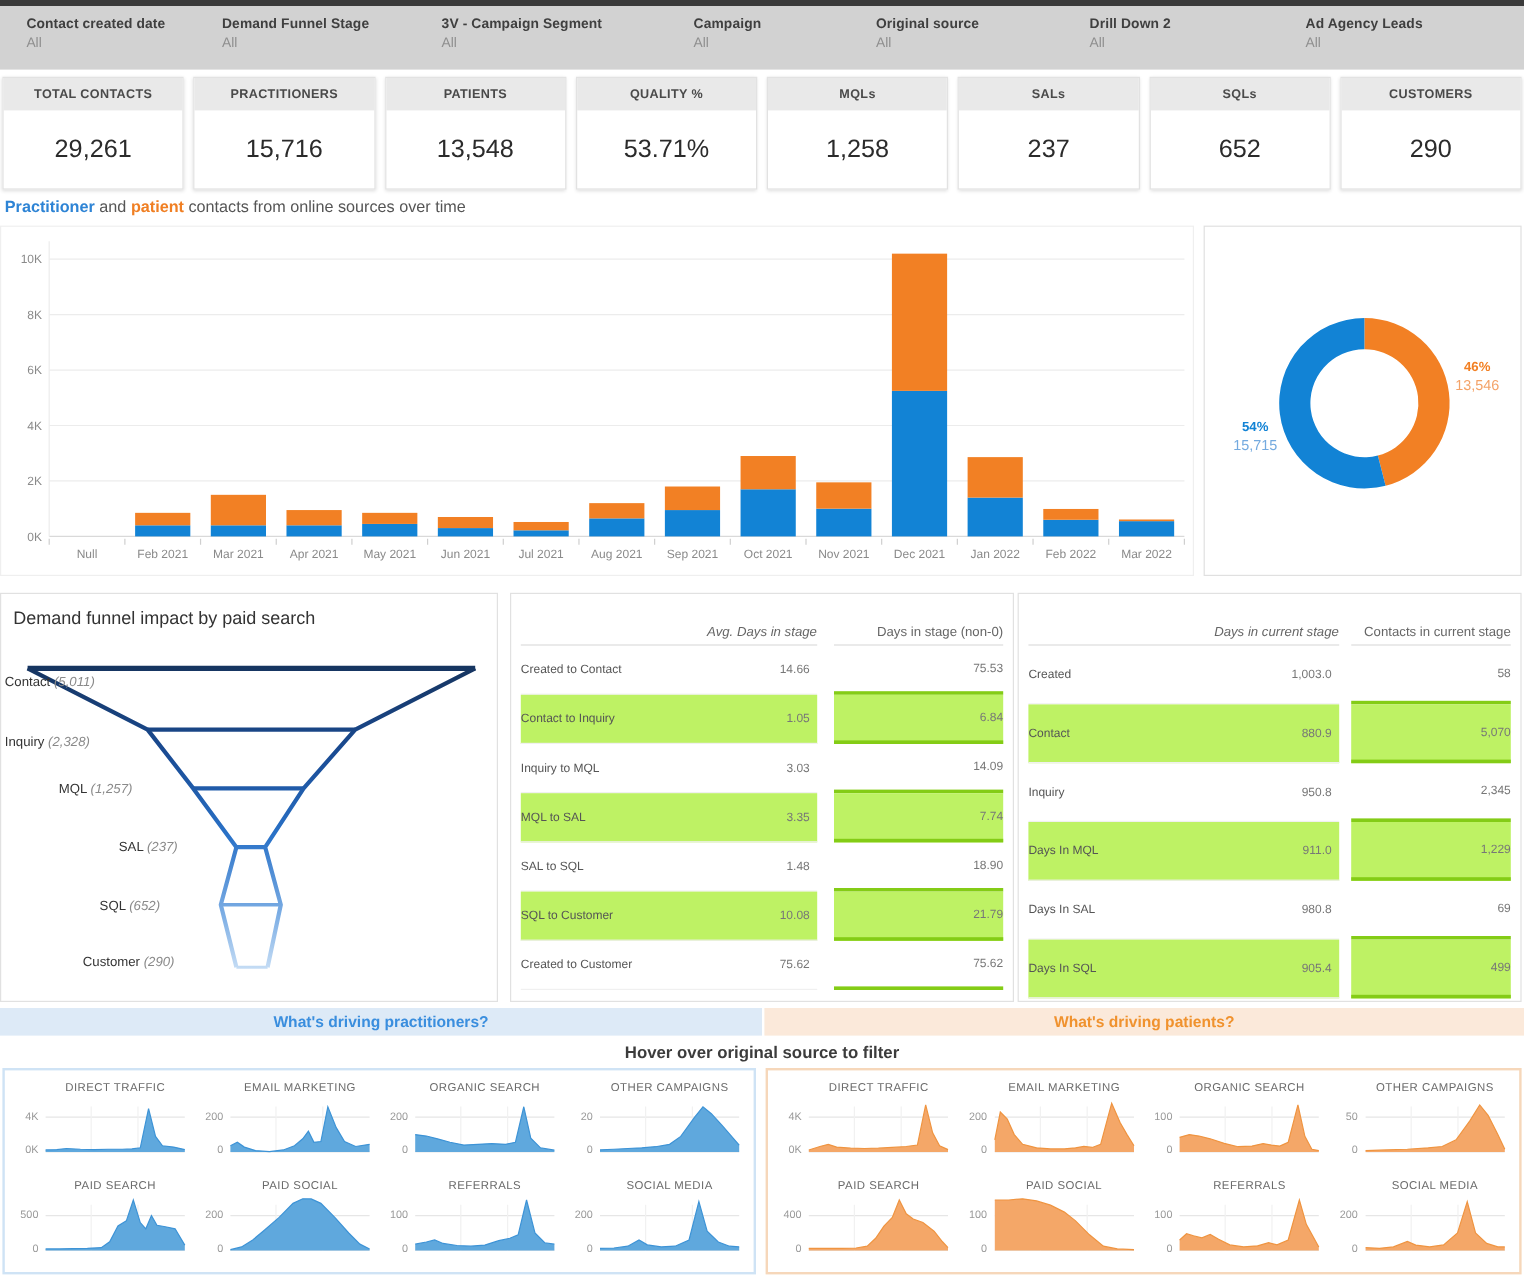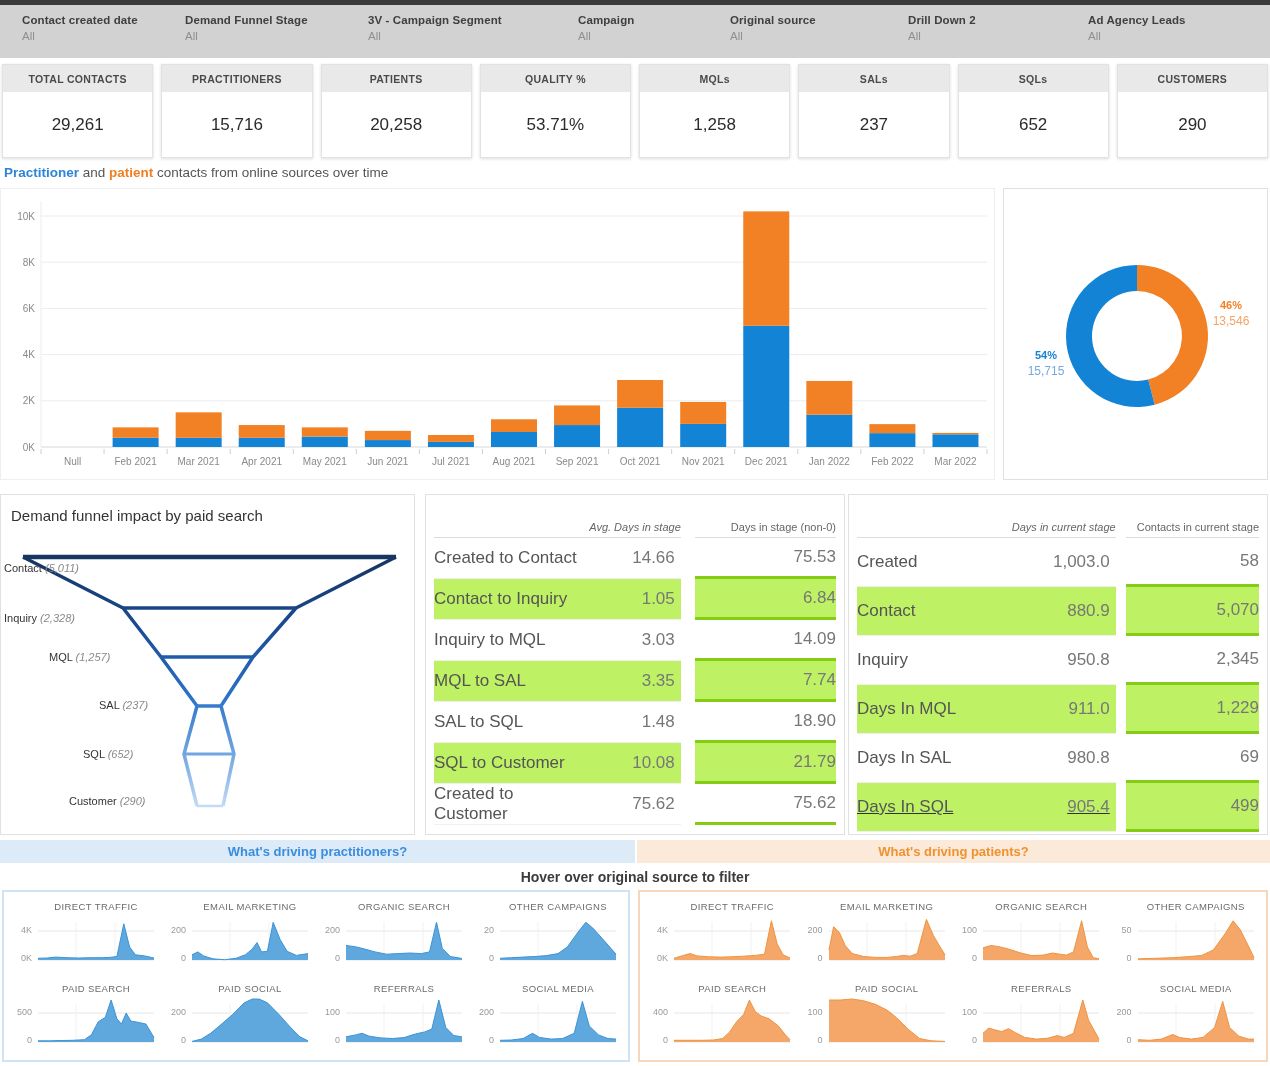--- a/index.html
+++ b/index.html
@@ -11,42 +11,42 @@
   #top-border { left:0; top:0; width:1270px; height:5px; background:#3a3a3a; }
   #filter-bar { left:0; top:5px; width:1270px; height:53px; background:#d2d2d2; }
   .filter-item { position:absolute; top:9px; cursor:pointer; }
   .filter-label { font-size:11.5px; font-weight:bold; color:#3f3f3f; letter-spacing:0.1px; }
   .filter-value { font-size:11.5px; color:#8f8f8f; margin-top:4px; }
 
   
   #kpi-row { left:2px; top:64px; width:1266px; height:94px; display:flex; gap:8px;justify-content:center; }
   .kpi-card { flex:1; background:#fff; border:1px solid #e2e2e2; box-shadow:0 1px 3px rgba(0,0,0,0.14); display:flex; flex-direction:column; }
   .kpi-head { height:27px; background:#e9e9e9; display:flex; align-items:center; justify-content:center; font-size:10.5px; font-weight:bold; color:#4a4a4a; letter-spacing:0.3px; }
-  .kpi-num { flex:1; display:flex; align-items:center; justify-content:center; font-size:17px; color:#2b2b2b; }
+  .kpi-num { flex:1; display:flex; align-items:center; justify-content:center; font-size:21px; color:#2b2b2b; }
 
   
   #ts-title { left:4px; top:165px; font-size:13.5px; color:#555; }
   .w-blue { color:#2e84d5; font-weight:bold; }
   .w-orange { color:#f07f23; font-weight:bold; }
 
   
   #bar-wrap { left:0; top:188px; width:995px; height:292px; border:1px solid #efefef; background:#fff; }
   #donut-card { left:1003px; top:188px; width:265px; height:292px; border:1px solid #e0e0e0; background:#fff; }
   svg text { font-family:"Liberation Sans", sans-serif; }
 
   
   #funnel-card { left:0; top:494px; width:415px; height:341px; border:1px solid #e1e1e1; background:#fff; }
   #funnel-title { position:absolute; left:10px; top:12px; font-size:15px; color:#333; }
 
   
   .table-card { background:#fff; border:1px solid #e1e1e1; padding:6px 8px 0 8px; }
   #stage-table { left:425px; top:494px; width:420px; height:341px; }
   #current-table { left:848px; top:494px; width:420px; height:341px; }
   .t-head { display:flex; font-size:11px; color:#666; margin-top:20px; }
-  .t-row { display:flex; font-size:17px; }
+  .t-row { display:flex; font-size:10px;text-align:right; }
   .t-b1 { display:flex; justify-content:space-between; align-items:center; border-bottom:1px solid #f0f0f0; }
   .t-b2 { display:flex; justify-content:flex-end; align-items:center; border-bottom:3px solid #84cc16; }
   .t-gap { }
   .t-head .t-b1 { justify-content:flex-end; border-bottom:1px solid #ddd; padding-bottom:4px;font-style:italic; }
   .t-head .t-b2 { border-bottom:1px solid #ddd; padding-bottom:4px; }
   .t-row.shade .t-b1, .t-row.shade .t-b2 { background:#bef264; }
   .t-label { color:#555; }
   .t-val { color:#777;margin-left:45px; }
 
   
@@ -105,21 +105,21 @@
     <div class="kpi-card">
       <div class="kpi-head">TOTAL CONTACTS</div>
       <div class="kpi-num">29,261</div>
     </div>
     <div class="kpi-card">
       <div class="kpi-head">PRACTITIONERS</div>
       <div class="kpi-num">15,716</div>
     </div>
     <div class="kpi-card">
       <div class="kpi-head">PATIENTS</div>
-      <div class="kpi-num">20,258</div>
+      <div class="kpi-num">13,548</div>
     </div>
     <div class="kpi-card">
       <div class="kpi-head">QUALITY %</div>
       <div class="kpi-num">53.71%</div>
     </div>
     <div class="kpi-card">
       <div class="kpi-head">MQLs</div>
       <div class="kpi-num">1,258</div>
     </div>
     <div class="kpi-card">
@@ -384,21 +384,21 @@
       <div class="t-b1" style="width:260px;padding-right:6px;">
         <span class="t-label">Days In SAL</span>
         <span class="t-val">980.8</span>
       </div>
       <div class="t-gap" style="width:10px"></div>
       <div class="t-b2" style="width:134px">
         <span class="t-val">69</span>
       </div>
     </div>
     <div class="t-row shade" style="height:49px">
-      <div class="t-b1" style="width:260px;padding-right:6px;text-decoration:underline;">
+      <div class="t-b1" style="width:260px;padding-right:6px;">
         <span class="t-label">Days In SQL</span>
         <span class="t-val">905.4</span>
       </div>
       <div class="t-gap" style="width:10px"></div>
       <div class="t-b2" style="width:134px">
         <span class="t-val">499</span>
       </div>
     </div>
   </div>
 

